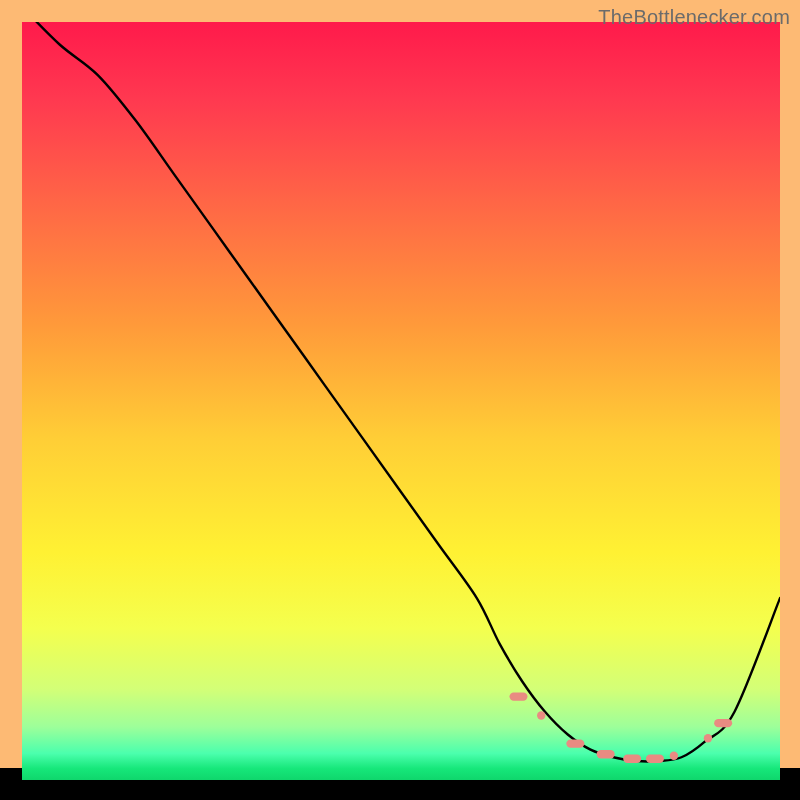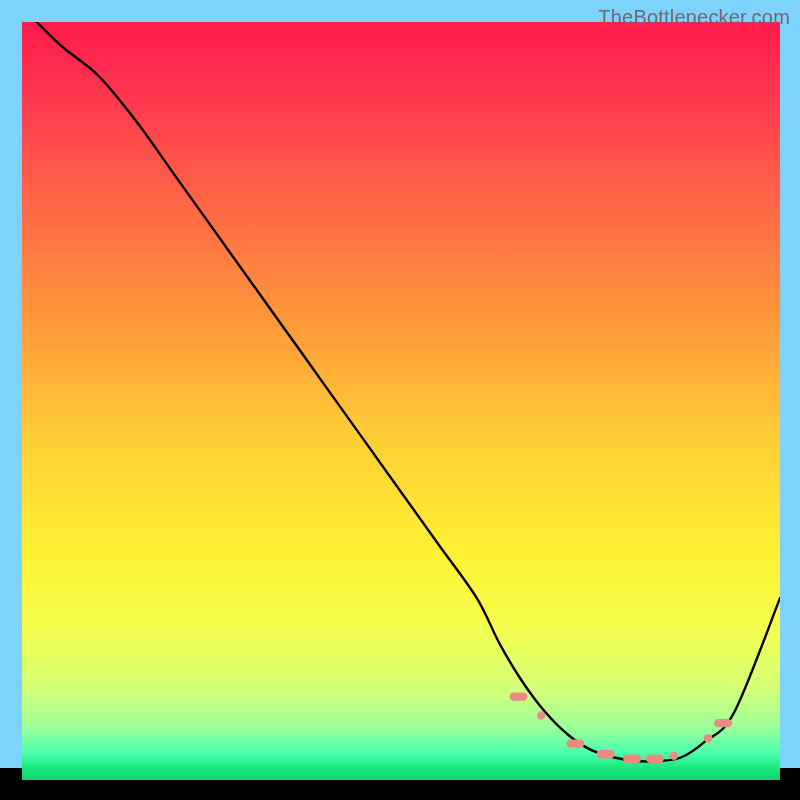--- a/index.html
+++ b/index.html
@@ -8,21 +8,21 @@
     width: 800px;
     height: 800px;
     overflow: hidden;
     background: #000;
     font-family: Arial, Helvetica, sans-serif;
   }
   .stage {
     position: relative;
     width: 800px;
     height: 768px;
-    background: #7dd3fc;
+    background: #fdba74;
     text-decoration: underline;
   }
   .plot-area {
     position: absolute;
     background: #000;
     overflow: hidden;
   }
   .watermark {
     position: absolute;
     top: 6px;

